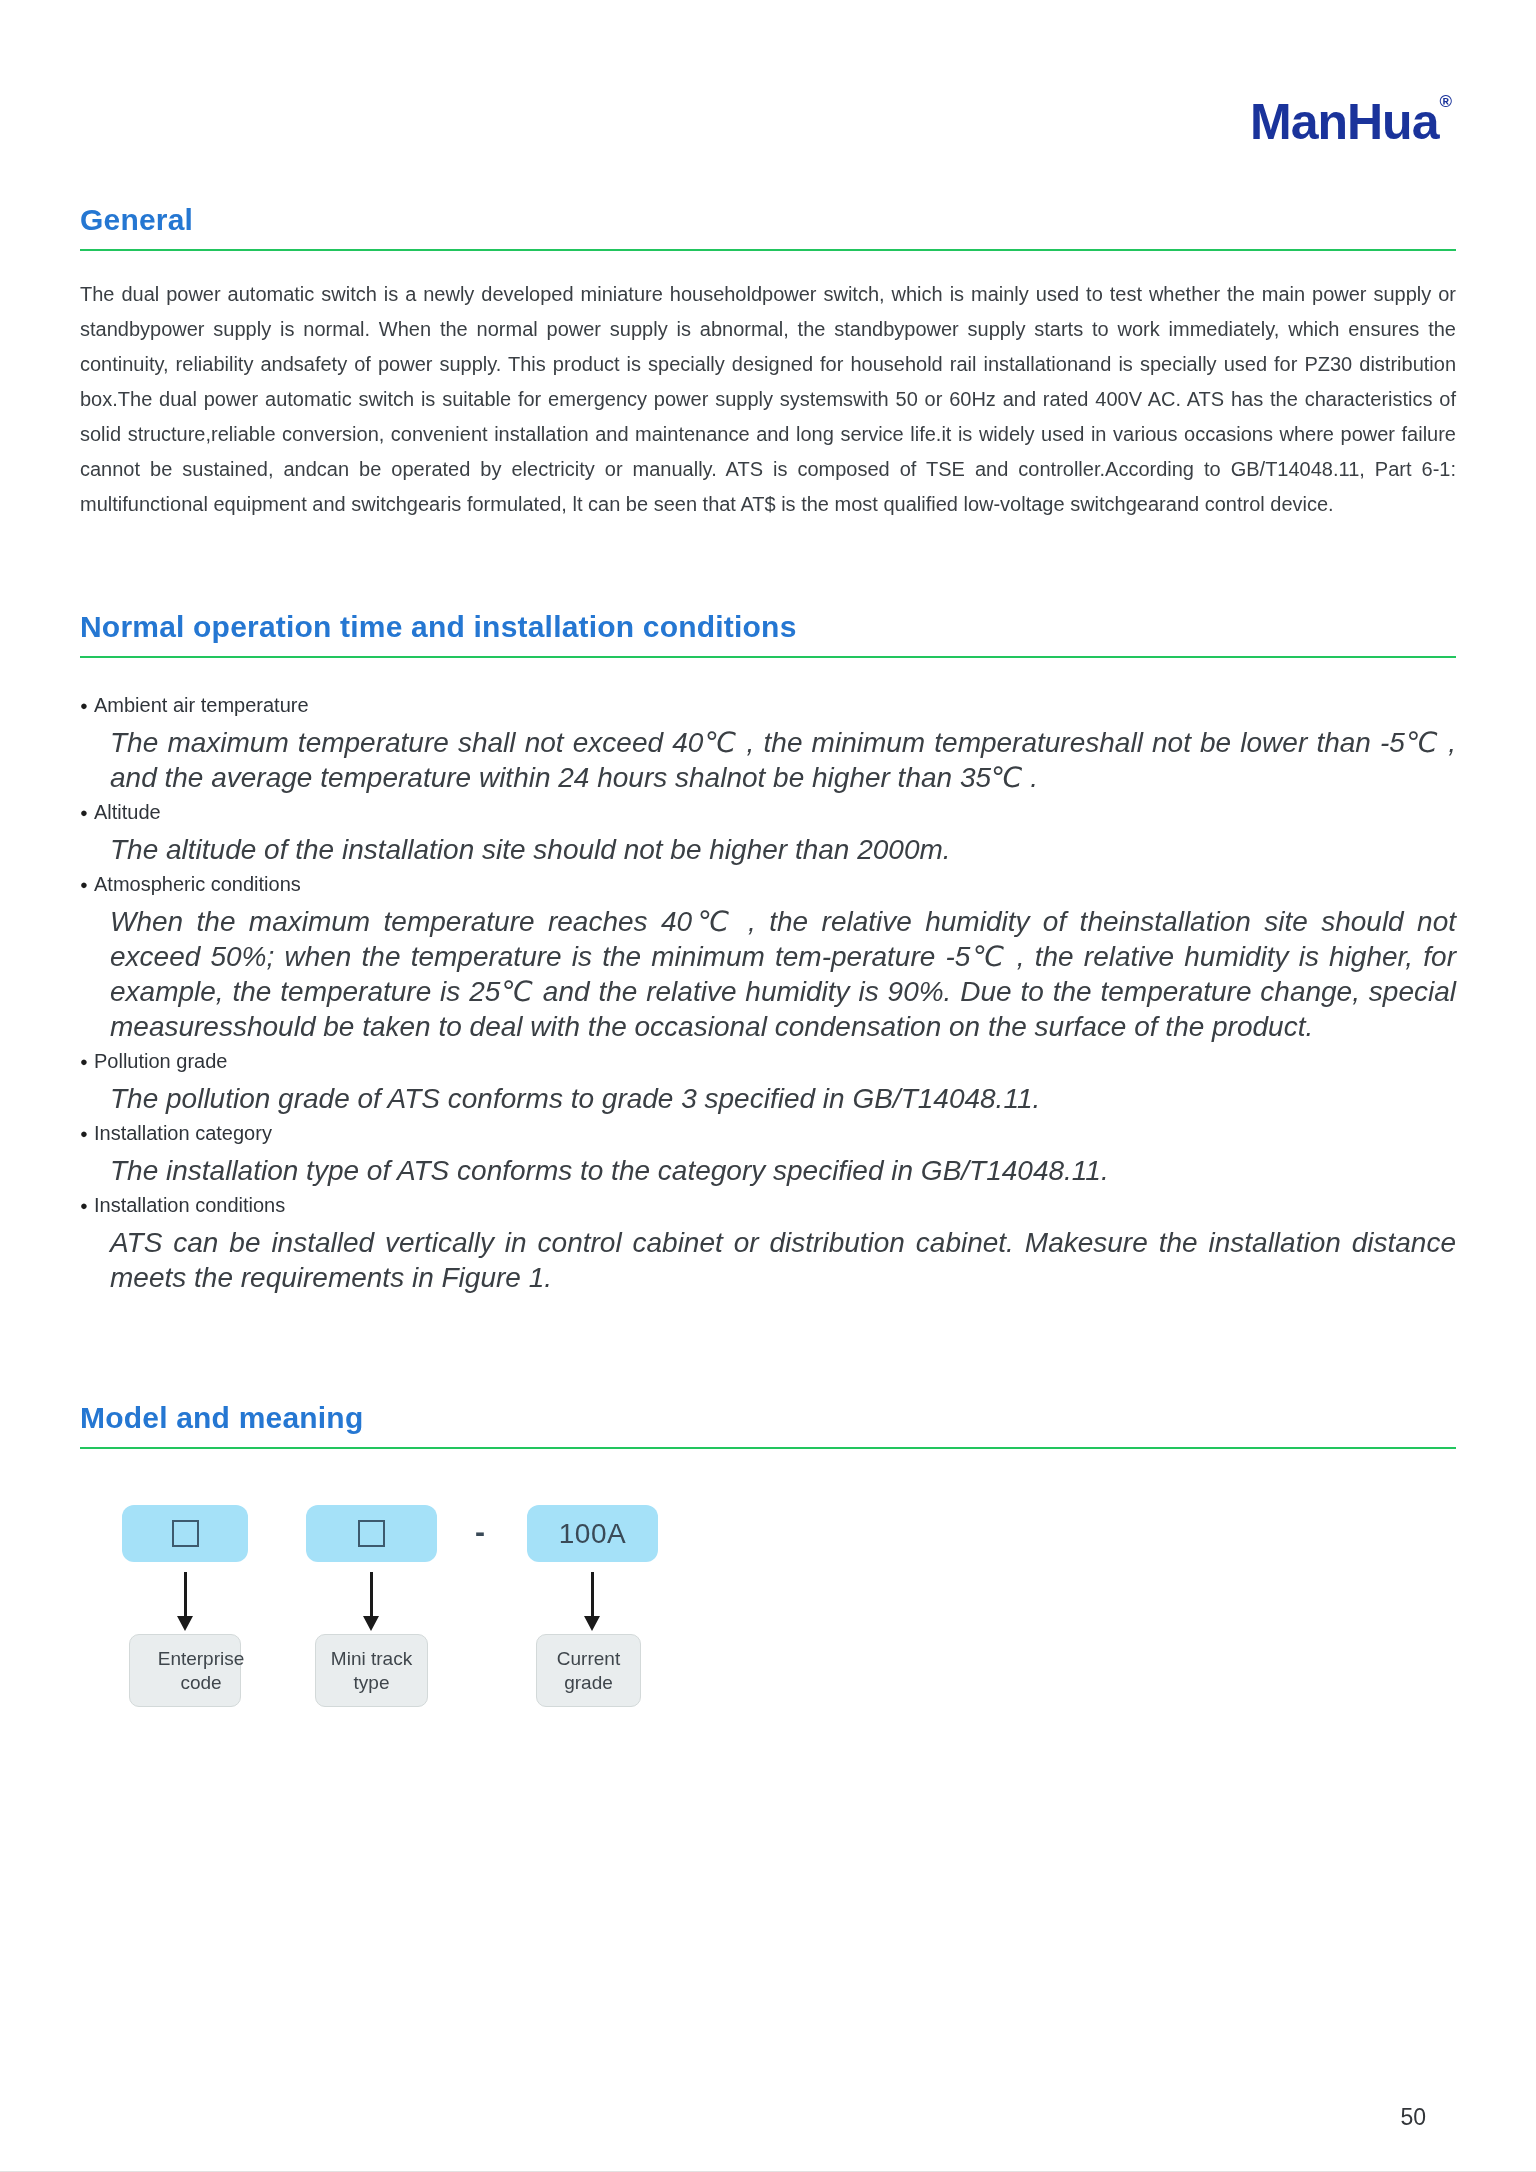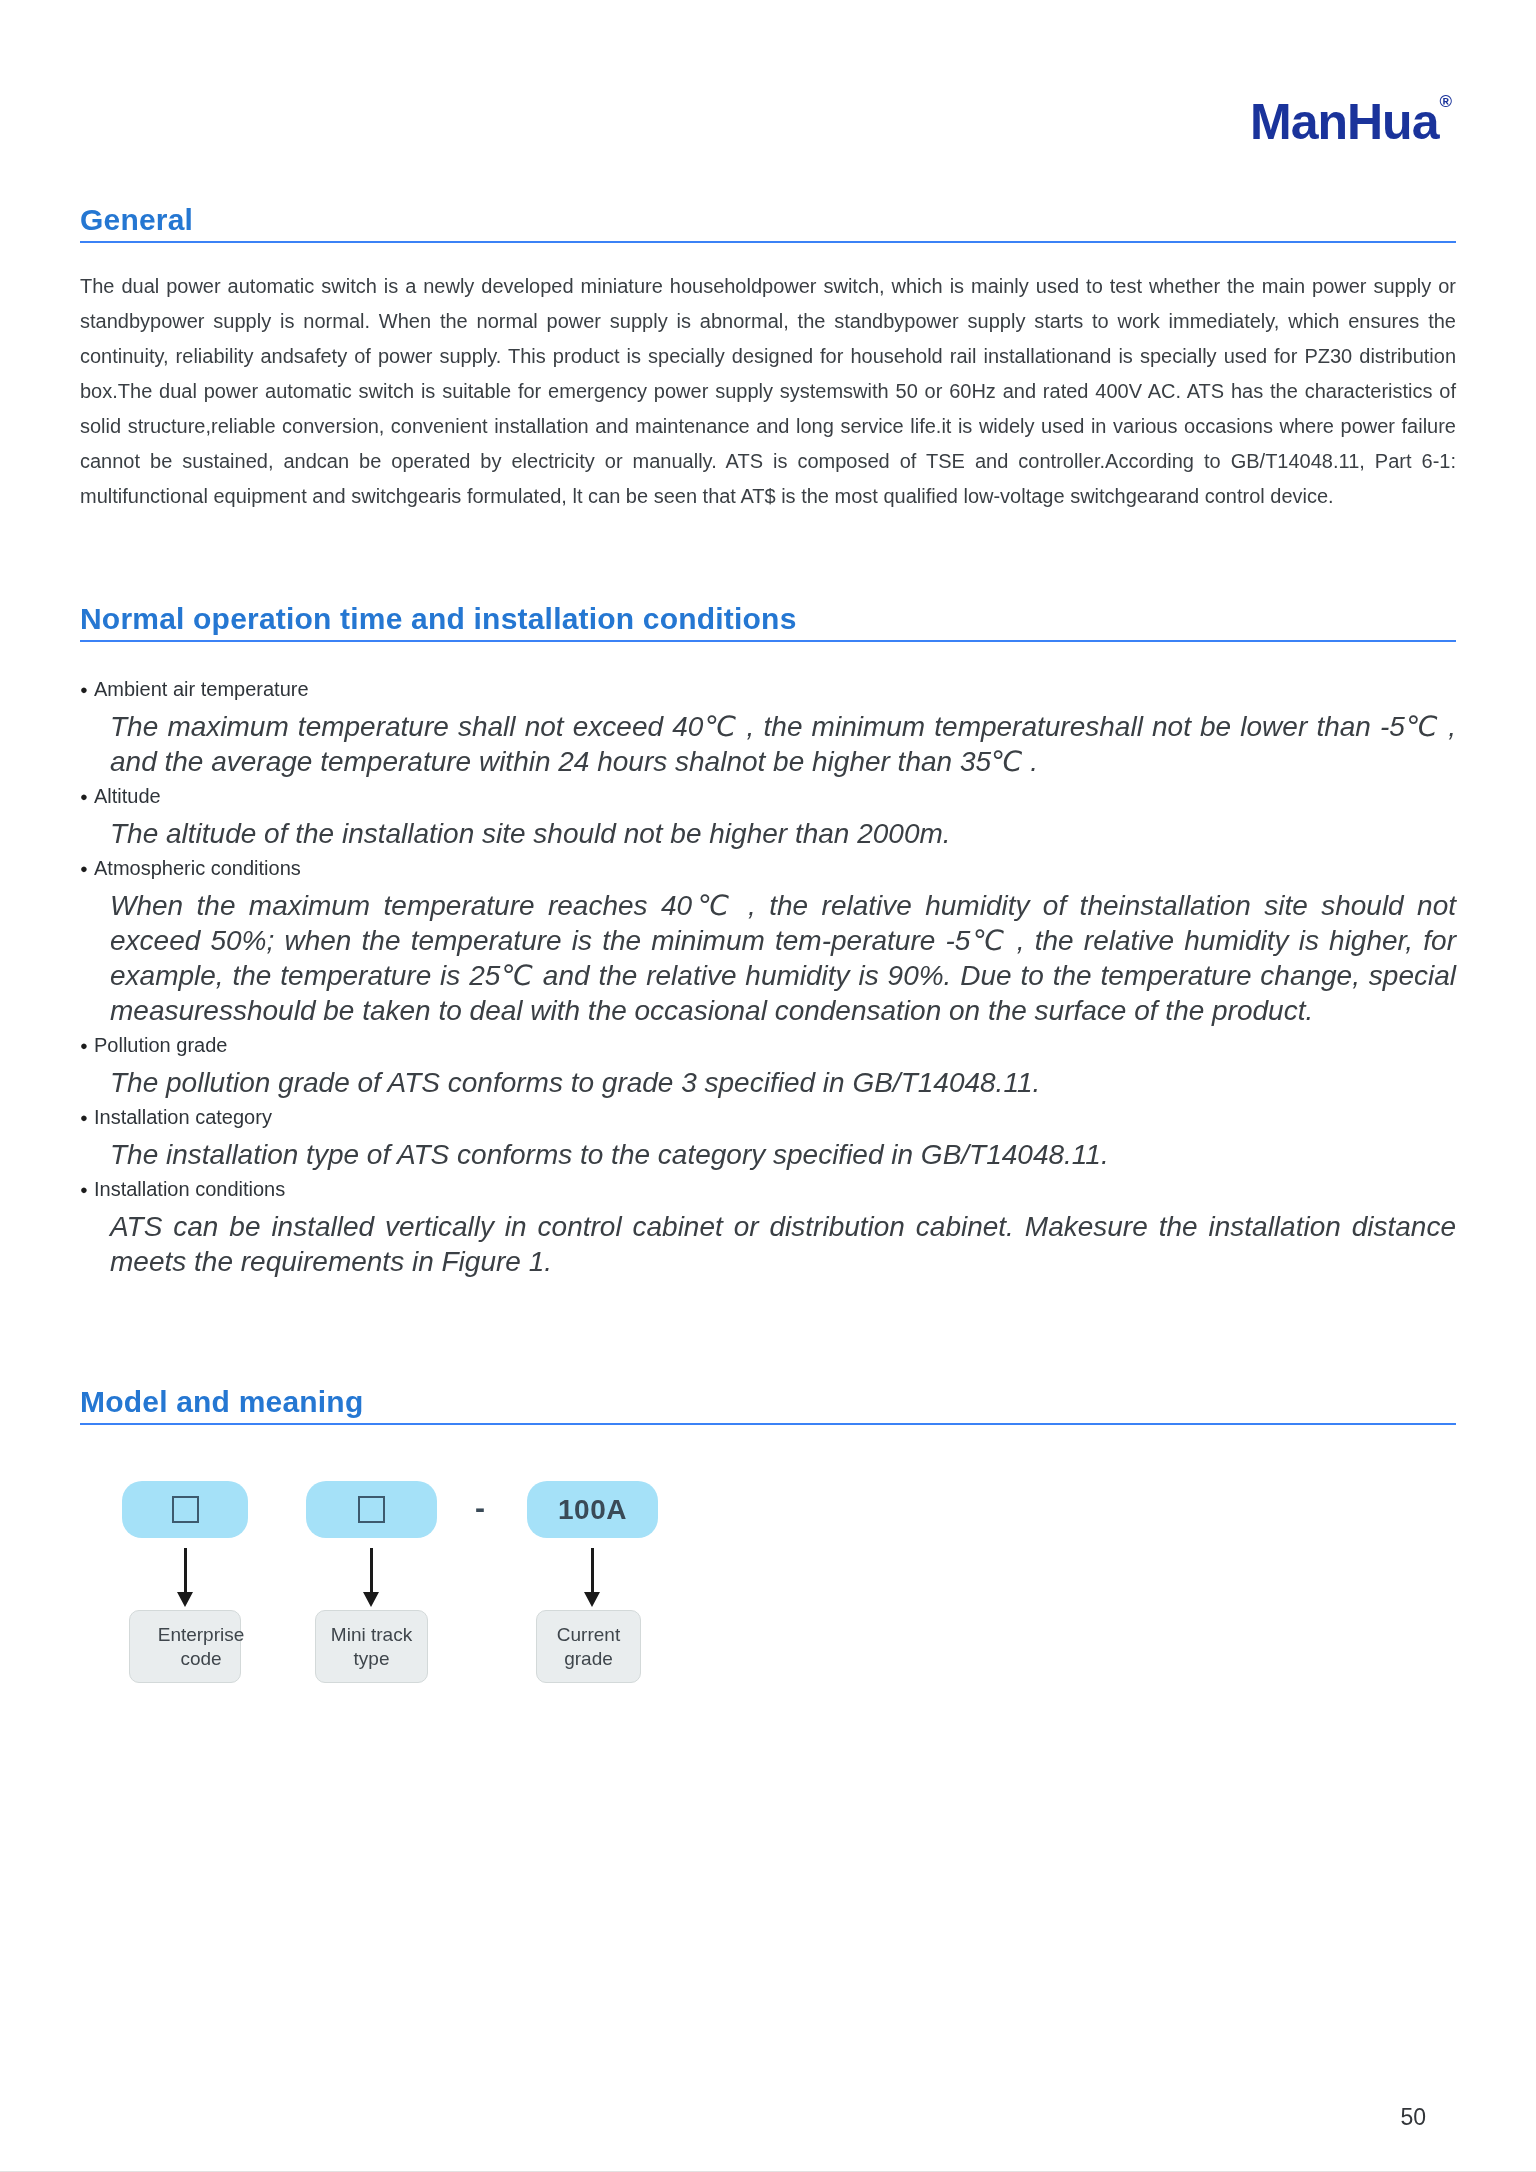--- a/index.html
+++ b/index.html
@@ -38,22 +38,22 @@
     font-size: 17px;
     font-weight: bold;
     vertical-align: top;
     position: relative;
     top: -4px;
     left: 1px;
   }
 
   
   .section-head {
-    border-bottom: 2px solid #3b82f6;
-    padding-bottom: 4px;
+    border-bottom: 2px solid #22c55e;
+    padding-bottom: 12px;
   }
   .section-head h2 {
     font-size: 30px;
     font-weight: bold;
     color: #2577d2;
     letter-spacing: 0.2px;
   }
   .head-general { margin-top: 56px; }
   .head-conditions { margin-top: 88px; }
   .head-model { margin-top: 106px; }
@@ -101,25 +101,24 @@
   .model-diagram {
     position: relative;
     height: 230px;
     margin-top: 38px;
   }
   .code-box {
     position: absolute;
     top: 18px;
     height: 57px;
     background: #a5e1f8;
-    border-radius: 20px;
+    border-radius: 12px;
     display: flex;
     align-items: center;
     justify-content: center;
-    font-weight: bold;
   }
   .code-box.b1 { left: 42px;  width: 126px; }
   .code-box.b2 { left: 226px; width: 131px; }
   .code-box.b3 { left: 447px; width: 131px; }
   .placeholder-square {
     width: 27px;
     height: 27px;
     border: 2px solid #3d5a6e;
     background: transparent;
   }

